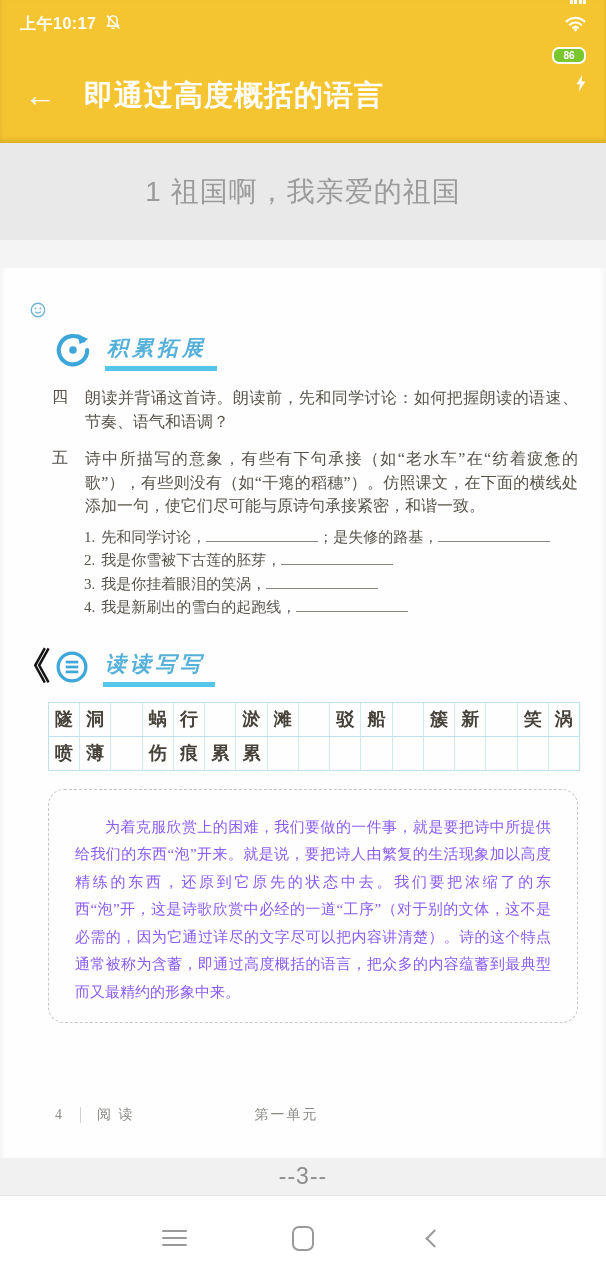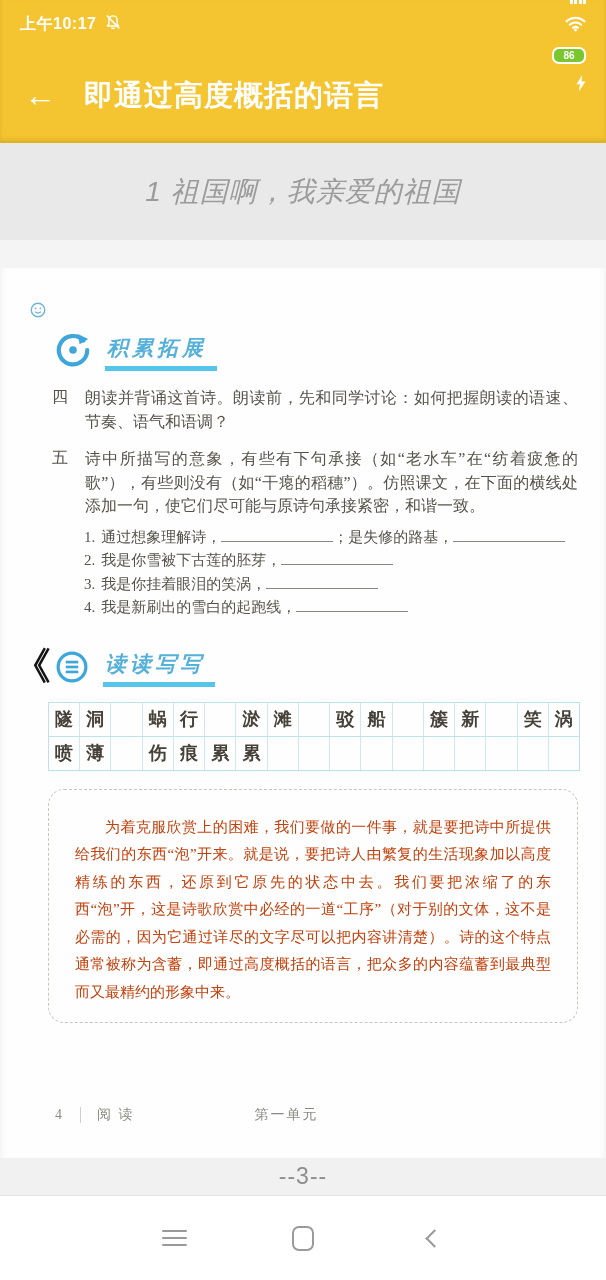--- a/index.html
+++ b/index.html
@@ -23,21 +23,21 @@
   .sig-bars i { display:block; width:3px; background:#fff; border-radius:.5px; }
   .battery { display:flex; align-items:center; }
   .battery-pill { width:34px; height:17px; border:2px solid #fff; border-radius:7px;
     background:#7ac62f; color:#fff; font-size:10px; font-weight:bold;
     display:flex; align-items:center; justify-content:center; }
   .app-bar { height:95px; display:flex; align-items:center; padding:0 24px; }
   .back-arrow { color:#fff; font-size:32px; width:60px; cursor:pointer; }
   .app-title { color:#fff; font-size:29px; font-weight:bold; letter-spacing:1px; }
 
   
-  .chapter-band { background:#e9e9e9; flex:0 0 97px; display:flex; align-items:center; justify-content:center;font-style:italic; }
+  .chapter-band { background:#e9e9e9; flex:0 0 97px; display:flex; align-items:center; justify-content:center; }
   .chapter-title { color:#9b9b9b; font-size:28px; letter-spacing:1px;
     font-family:"Liberation Sans","DejaVu Sans",sans-serif; }
   .sub-band { background:#f4f4f4; flex:0 0 28px; }
 
   
   .page-content { background:#fefefe; flex:0 0 890px; position:relative;
     font-family:"Liberation Serif","DejaVu Serif",serif; color:#57534b; overflow:hidden;
     box-shadow: inset 6px 0 8px -6px rgba(0,0,0,.08), inset -6px 0 8px -6px rgba(0,0,0,.08); }
   .smiley { position:absolute; top:34px; left:30px; }
 
@@ -64,21 +64,21 @@
   .grid-row { display:flex; }
   .grid-row + .grid-row { border-top:1px solid #bfe2ea; }
   .grid-cell { flex:1 1 0; height:33px; border-right:1px solid #cdeaf0;
     display:flex; align-items:center; justify-content:center;
     font-size:18px; color:#474239; font-weight:bold; }
   .grid-cell:last-child { border-right:none; }
 
   .quote-box { margin:18px 0 0 48px; width:530px; border:1px dashed #c7c7c1;
     border-radius:16px; padding:24px 26px 16px 26px; }
   .quote-text { font-size:15px; line-height:27.5px; text-align:justify; text-indent:2em;
-    color:#c2410c; }
+    color:#8b5cf6; }
   .quote-attrib { text-align:right; font-size:16px; color:#55514a; margin:10px 4px 0 0; }
 
   .page-footer { position:absolute; left:55px; top:838px; display:flex; align-items:center;
     font-size:14px; color:#8b8b86; letter-spacing:2px; }
   .footer-sep { width:1px; height:16px; background:#cfcfcb; margin:0 16px; }
   .footer-unit { margin-left:120px; }
 
   
   .pager-band { background:#f1f1f1; flex:0 0 38px; display:flex; align-items:center;
     justify-content:center; border-bottom:1px solid #e4e4e4; }
@@ -179,21 +179,21 @@
       <div class="q-text">朗读并背诵这首诗。朗读前，先和同学讨论：如何把握朗读的语速、节奏、语气和语调？</div>
     </div>
 
     <div class="q-item">
       <span class="q-num">五</span>
       <div class="q-text">诗中所描写的意象，有些有下句承接（如“老水车”在“纺着疲惫的歌”），有些则没有（如“干瘪的稻穗”）。仿照课文，在下面的横线处添加一句，使它们尽可能与原诗句承接紧密，和谐一致。</div>
     </div>
 
     <div class="blank-list">
       <div class="blank-row">
-        <span class="blank-num">1.</span><span>通过想象理解诗，</span><span class="blank-line"></span><span>；是失修的路基，</span><span class="blank-line"></span>
+        <span class="blank-num">1.</span><span>先和同学讨论，</span><span class="blank-line"></span><span>；是失修的路基，</span><span class="blank-line"></span>
       </div>
       <div class="blank-row">
         <span class="blank-num">2.</span><span>我是你雪被下古莲的胚芽，</span><span class="blank-line"></span>
       </div>
       <div class="blank-row">
         <span class="blank-num">3.</span><span>我是你挂着眼泪的笑涡，</span><span class="blank-line"></span>
       </div>
       <div class="blank-row">
         <span class="blank-num">4.</span><span>我是新刷出的雪白的起跑线，</span><span class="blank-line"></span>
       </div>

